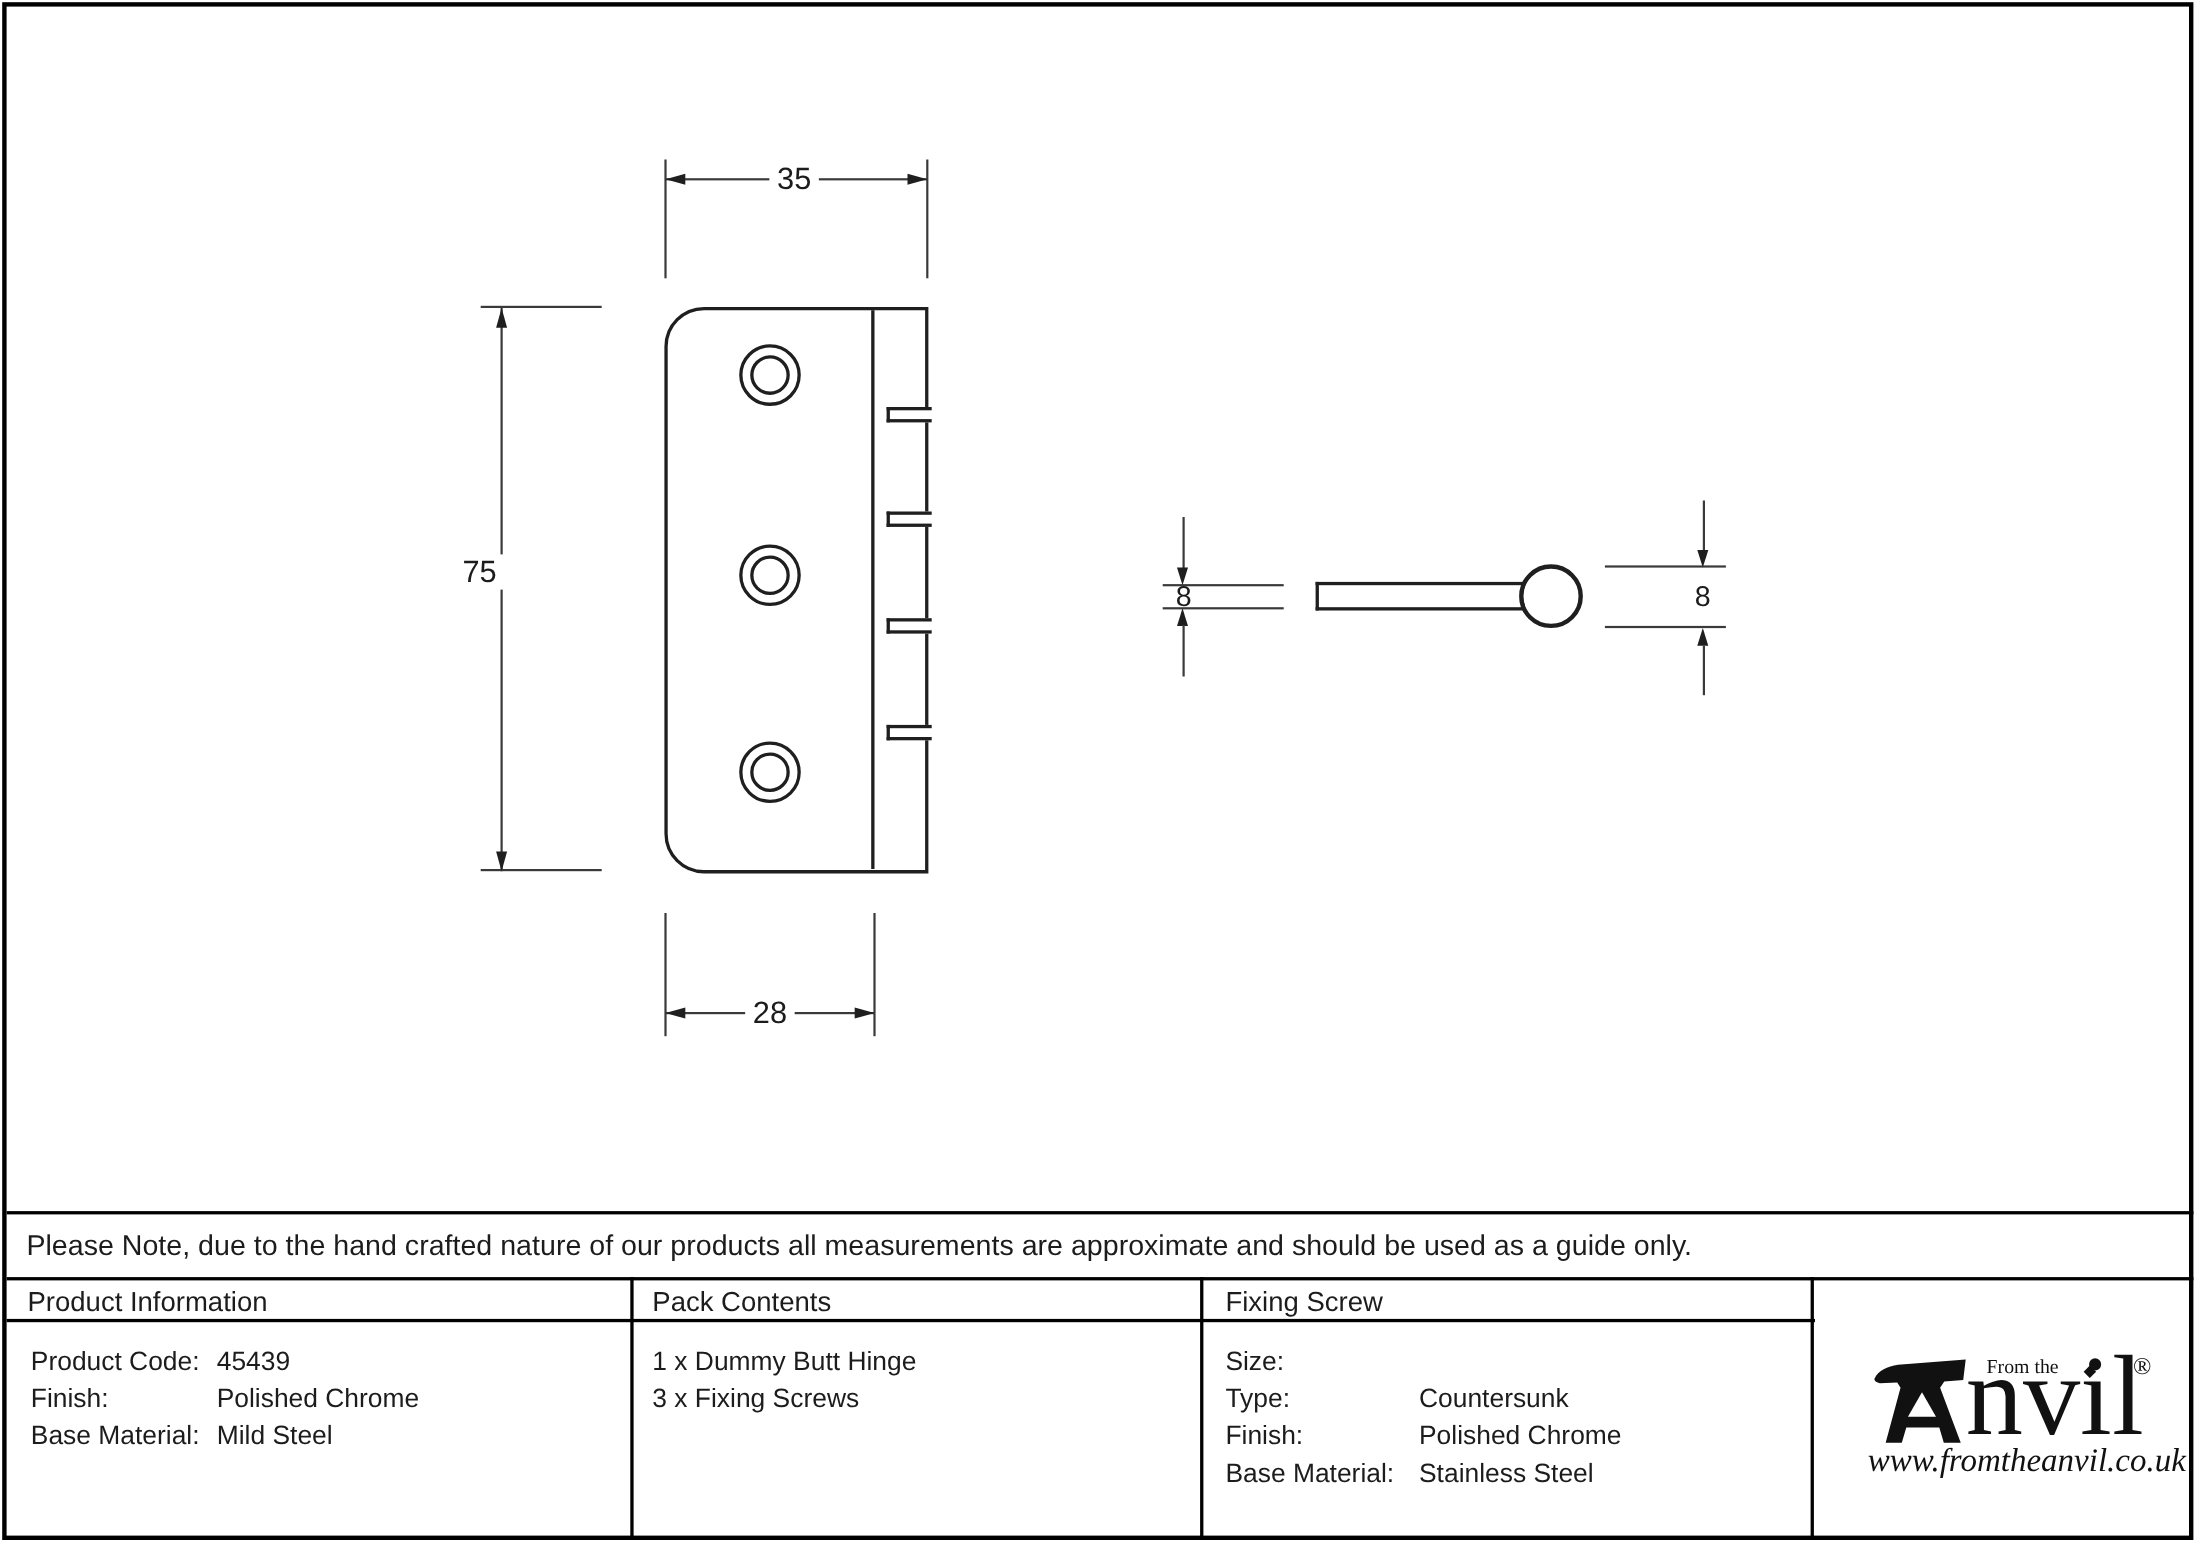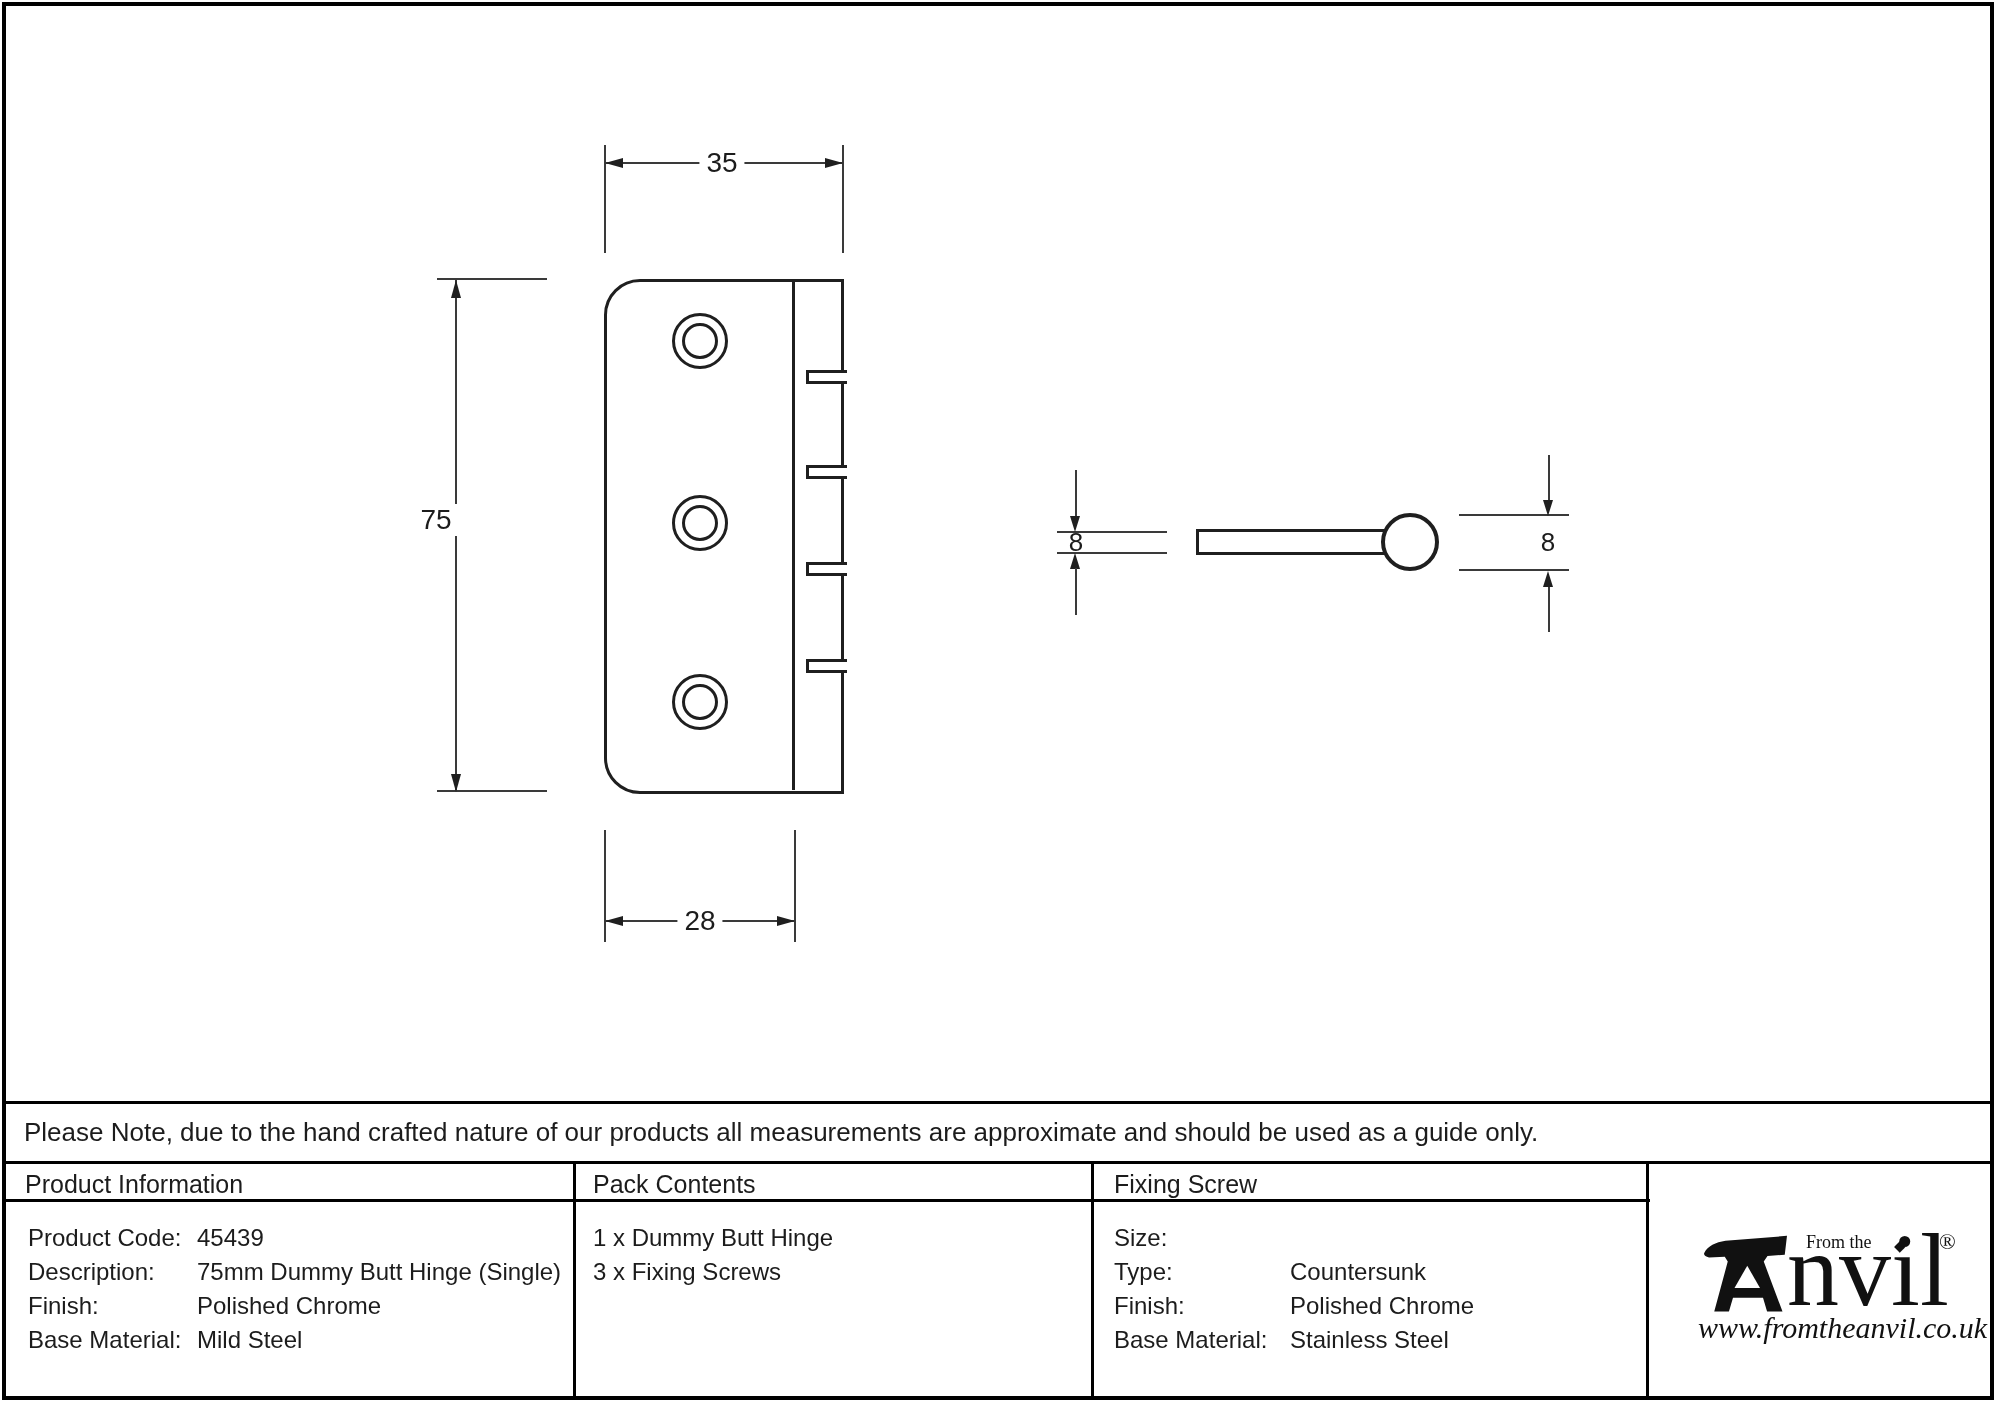--- a/index.html
+++ b/index.html
@@ -132,24 +132,20 @@
     <div class="col-head" style="left:25px;">Product Information</div>
     <div class="col-head" style="left:593px;">Pack Contents</div>
     <div class="col-head" style="left:1114px;">Fixing Screw</div>
 
     <div class="rows pi" style="left:28px;">
       <div class="rowline">
         <span class="lbl">Product Code:</span>
         <span class="val">45439</span>
       </div>
       <div class="rowline">
-        <span class="lbl">Description:</span>
-        <span class="val">75mm Dummy Butt Hinge (Single)</span>
-      </div>
-      <div class="rowline">
         <span class="lbl">Finish:</span>
         <span class="val">Polished Chrome</span>
       </div>
       <div class="rowline">
         <span class="lbl">Base Material:</span>
         <span class="val">Mild Steel</span>
       </div>
     </div>
 
     <div class="rows" style="left:593px;">

